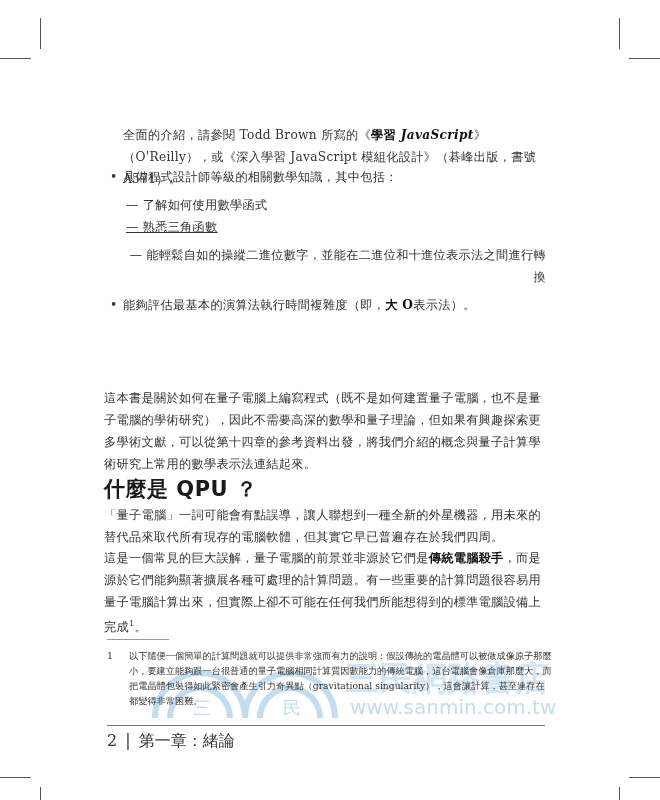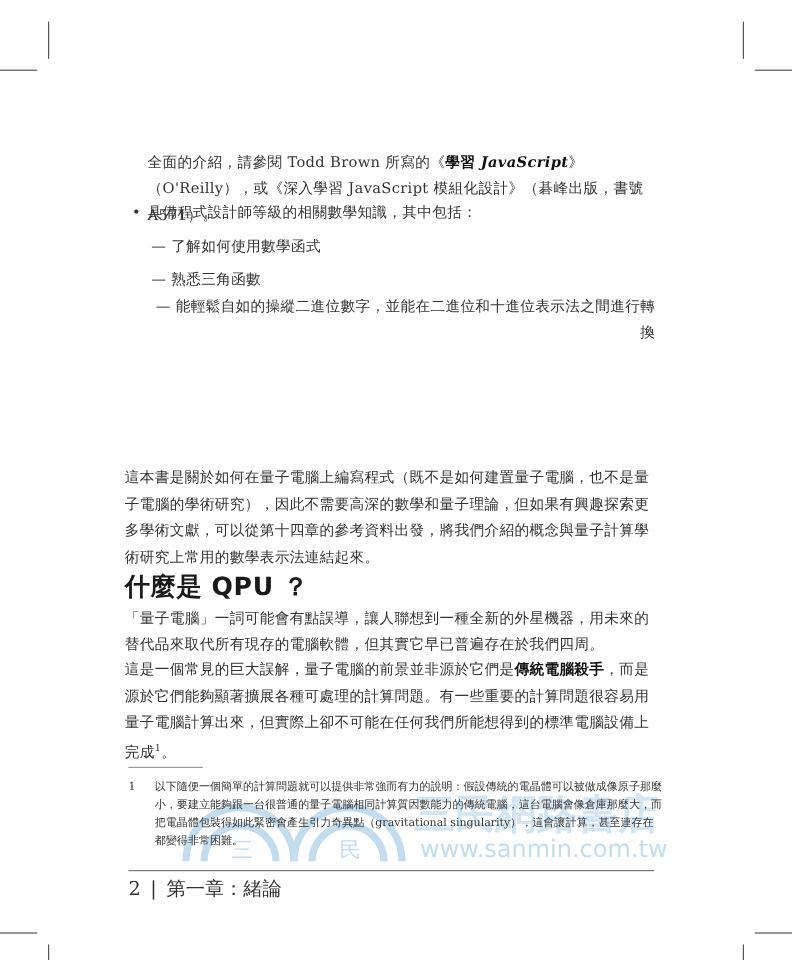--- a/index.html
+++ b/index.html
@@ -42,23 +42,26 @@
 
   <div class="body-text indent" style="top:106px;">
     <span>全面的介紹，請參閱 Todd Brown 所寫的《</span><span class="b"><span>學習 </span><span class="i">JavaScript</span></span><span>》（O'Reilly），或《深入學習 JavaScript 模組化設計》（碁峰出版，書號 A571）。</span>
   </div>
 
   <div class="body-text" style="top:148px;">
     <div class="bullet">
       <span>具備程式設計師等級的相關數學知識，其中包括：</span>
     </div>
     <div style="height:6px"></div>
-    <div class="dash" style="margin-bottom:6px;">— 了解如何使用數學函式</div>
-    <div class="dash" style="">— 熟悉三角函數</div>
+    <div class="dash" style="">— 了解如何使用數學函式</div>
+    <div class="dash" style="margin-bottom:6px;text-decoration:underline;">— 熟悉三角函數</div>
     <div class="dash" style="margin-bottom:6px;text-align:right;">— 能輕鬆自如的操縱二進位數字，並能在二進位和十進位表示法之間進行轉換</div>
+    <div class="bullet">
+      <span>能夠評估最基本的演算法執行時間複雜度（即，</span><span class="b">大 O</span><span>表示法）。</span>
+    </div>
   </div>
 
 
   <div class="body-text" style="top:369px;">這本書是關於如何在量子電腦上編寫程式（既不是如何建置量子電腦，也不是量子電腦的學術研究），因此不需要高深的數學和量子理論，但如果有興趣探索更多學術文獻，可以從第十四章的參考資料出發，將我們介紹的概念與量子計算學術研究上常用的數學表示法連結起來。</div>
 
   <div class="heading">什麼是 QPU ？</div>
 
   <div class="body-text" style="top:486px;">「量子電腦」一詞可能會有點誤導，讓人聯想到一種全新的外星機器，用未來的替代品來取代所有現存的電腦軟體，但其實它早已普遍存在於我們四周。</div>
 
   <div class="body-text" style="top:529px;">

